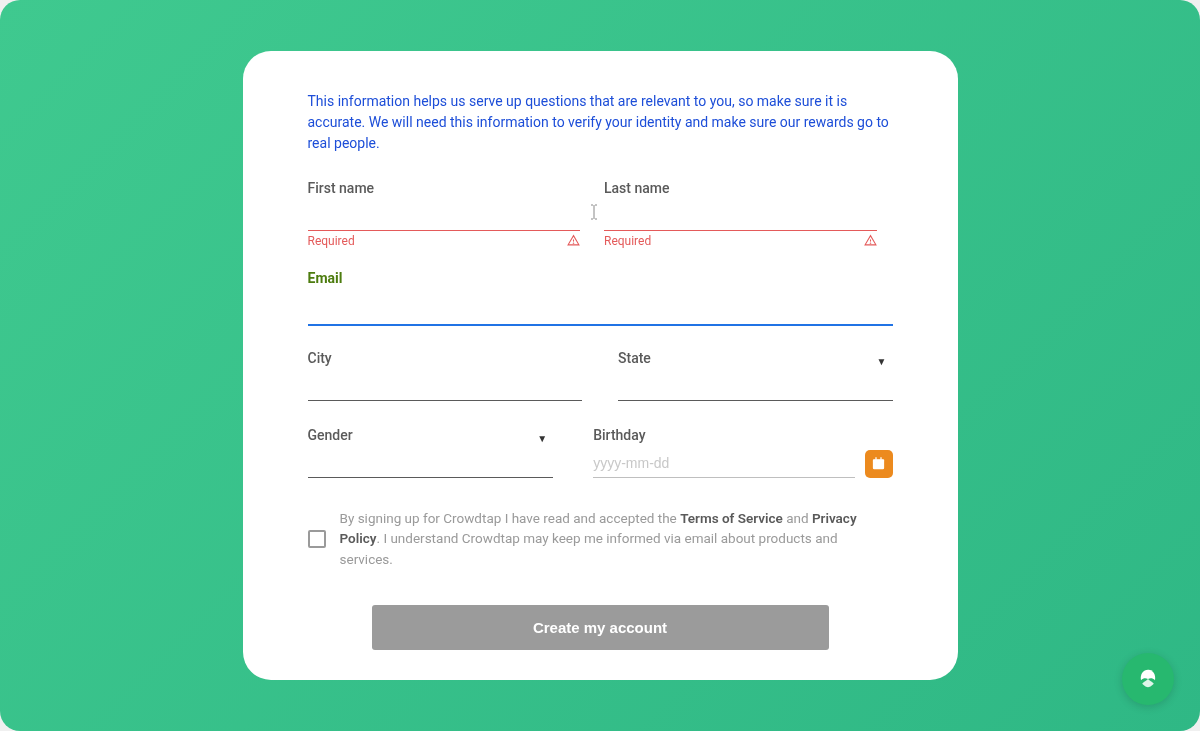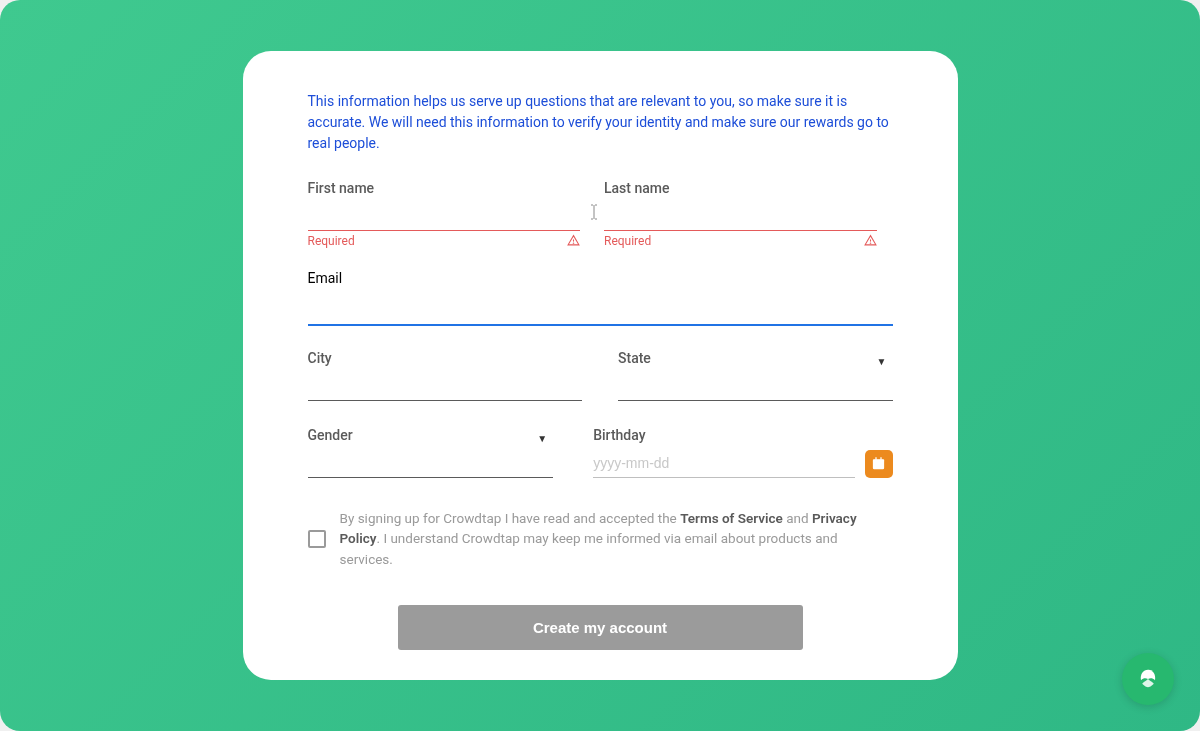--- a/index.html
+++ b/index.html
@@ -206,21 +206,21 @@
     }
     .submit-row {
       display: flex;
       justify-content: center;
     }
     .submit-button {
       background: #9b9b9b;
       color: #fff;
       border: none;
       padding: 14px 0;
-      width: 405px;
+      width: 457px;
       font-size: 15px;
       font-weight: 600;
       border-radius: 3px;
       cursor: pointer;
     }
     .logo-badge {
       position: absolute;
       bottom: 26px;
       right: 26px;
       width: 52px;
@@ -289,21 +289,21 @@
                 <line x1="12" y1="10" x2="12" y2="14"></line>
                 <circle cx="12" cy="17" r="0.5" fill="#e45a5a"></circle>
               </svg>
           </span>
         </div>
       </div>
     </div>
 
     <div class="form-row email-row">
       <div class="field-group full-width">
-        <label class="field-label" style="color:#000000;font-weight:400;">Email</label>
+        <label class="field-label" style="color:#4d7c0f;font-weight:700;">Email</label>
         <input type="email" class="email-input" style="">
       </div>
     </div>
 
     <div class="three-col">
       <div class="col">
         <label class="field-label">City</label>
         <input type="text" class="text-input" style="border-bottom-color: rgb(90, 90, 90);">
       </div>
       <div class="col select-wrap">

